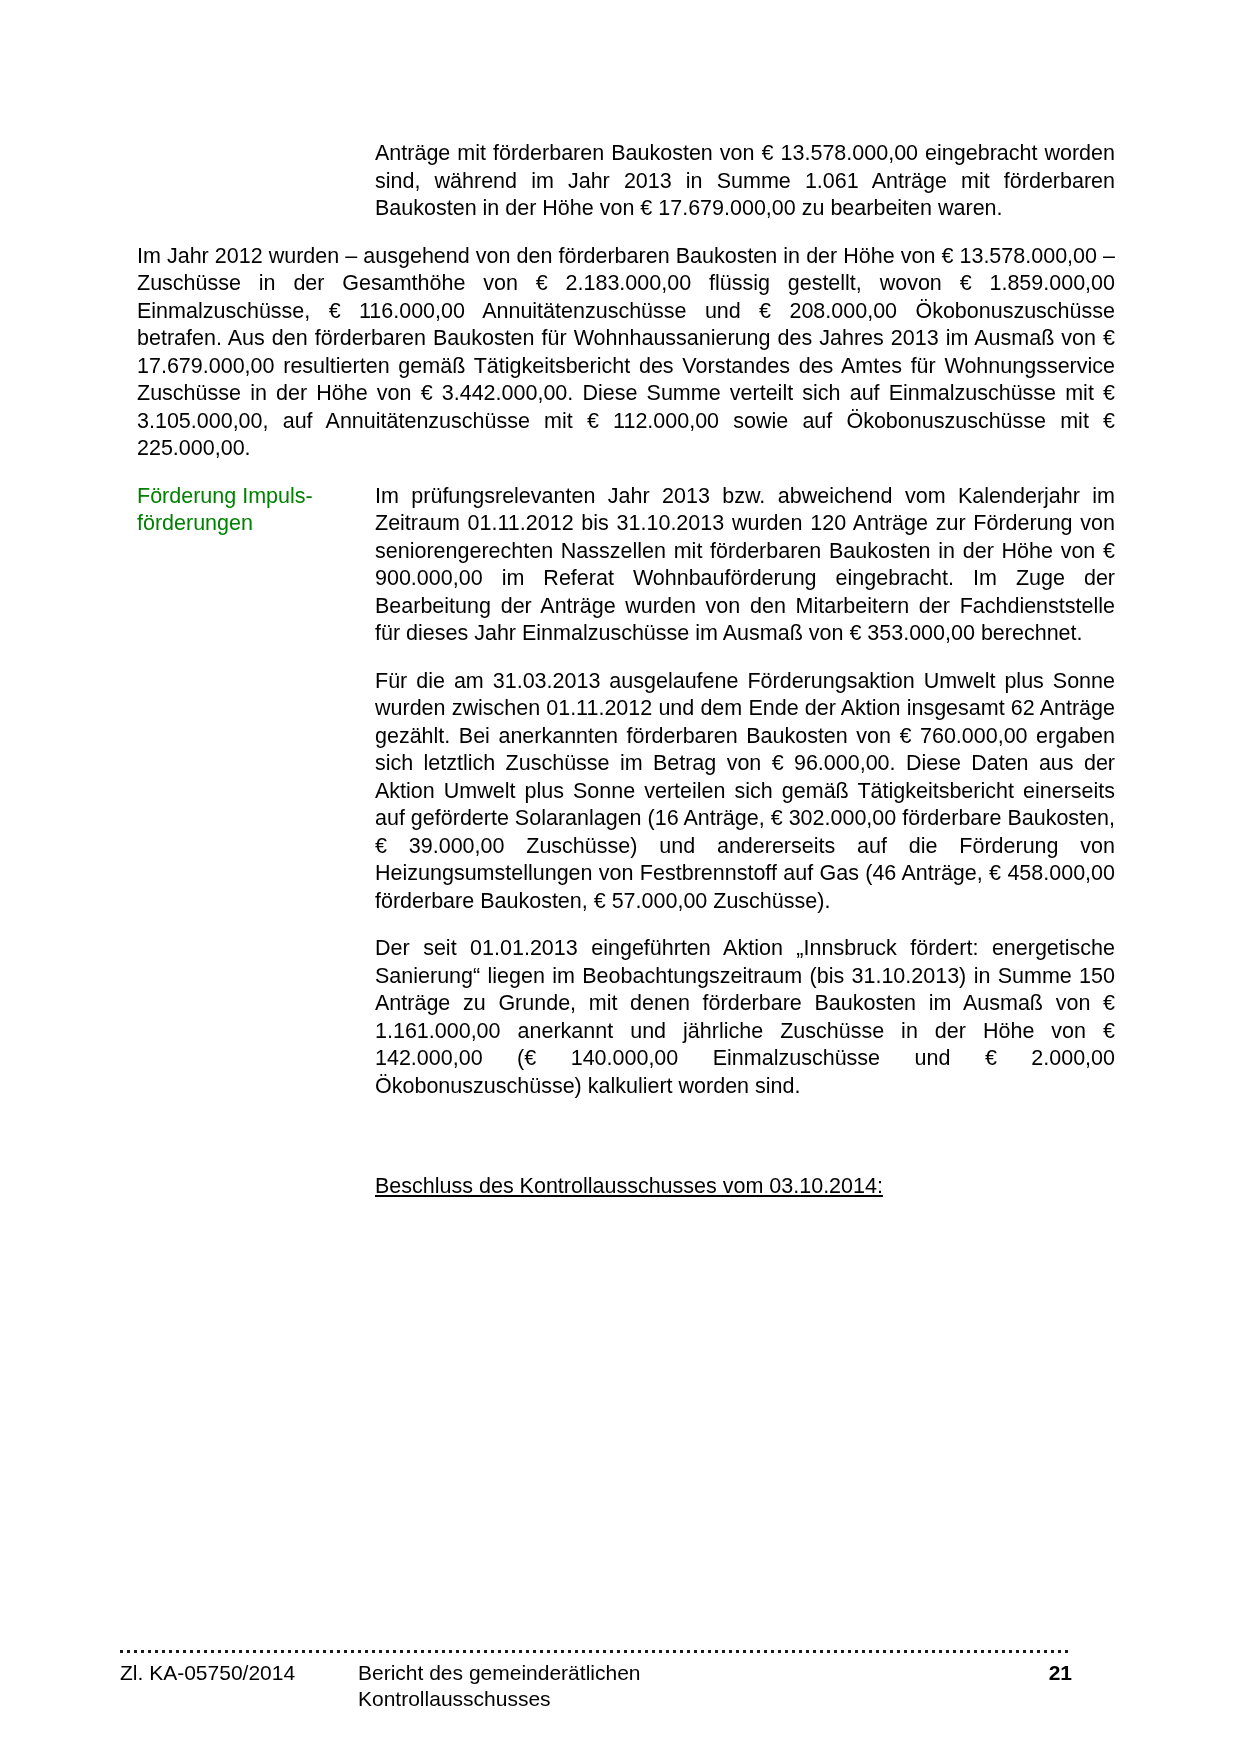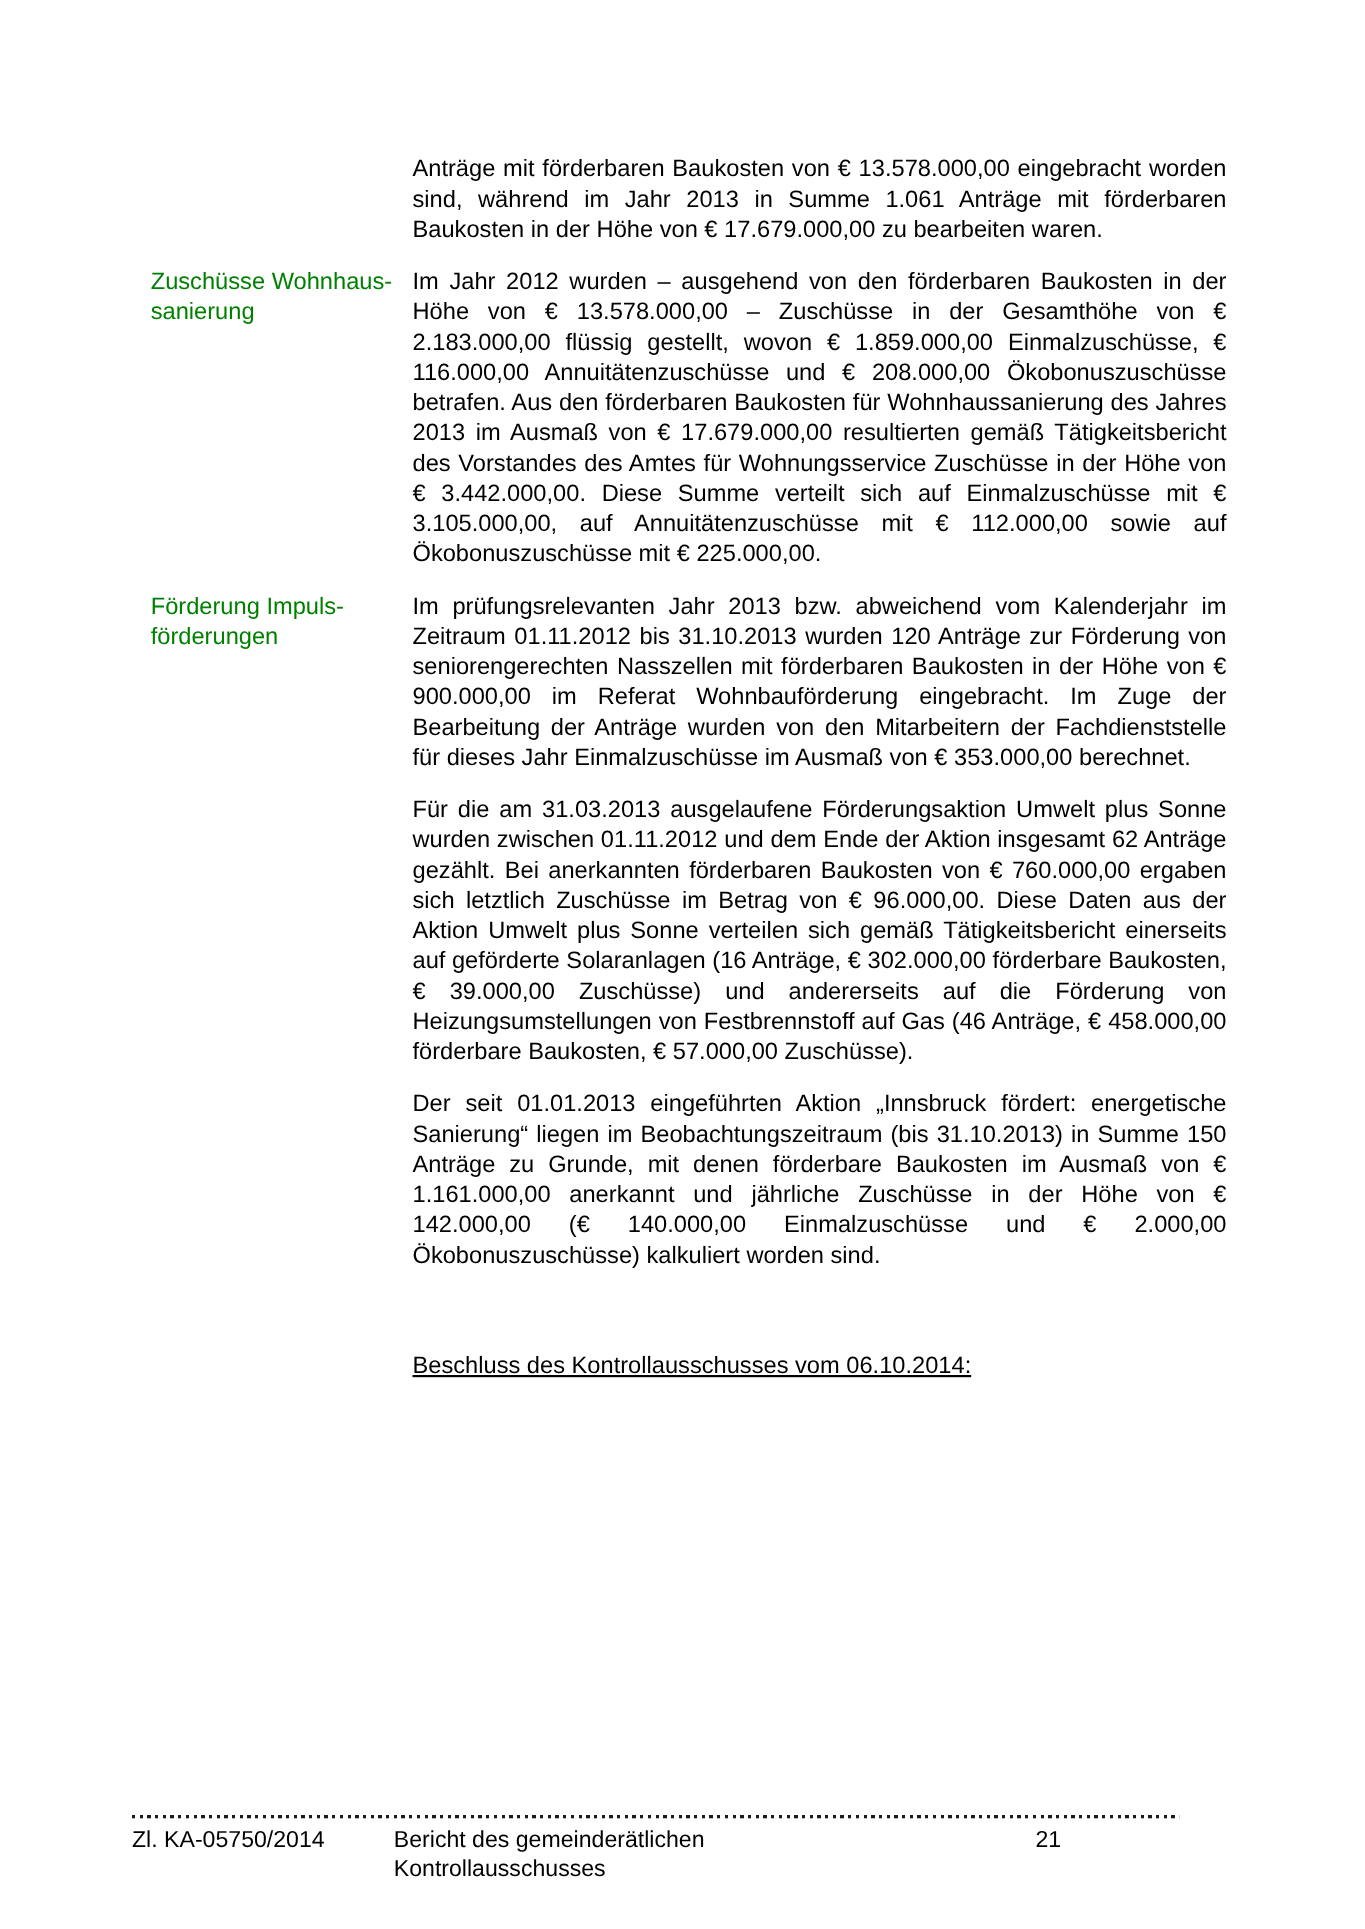--- a/index.html
+++ b/index.html
@@ -68,56 +68,55 @@
     background: repeating-linear-gradient(90deg, #1a1a1a 0 3px, transparent 3px 7px);
   }
   .footer-row {
     display: flex;
     margin-top: 7px;
     font-size: 21px;
     line-height: 26px;
   }
   .footer-left  { flex: 1; text-align: left; }
   .footer-mid   { flex: 2; }
-  .footer-right { flex: 1; text-align: center; }
+  .footer-right { flex: 1; text-align: right; font-weight: bold; }
 </style>
 </head>
 <body>
 
 <div class="page">
 
   <div class="content">
 
     <div class="row">
       <div class="label-col"></div>
       <div class="body-col">
         <p>Anträge mit förderbaren Baukosten von € 13.578.000,00 eingebracht worden sind, während im Jahr 2013 in Summe 1.061 Anträge mit förderbaren Baukosten in der Höhe von € 17.679.000,00 zu bearbeiten waren.</p>
       </div>
     </div>
 
     <div class="row">
-      <div class="label-col">Zuschüsse Wohnhaus-sanierung</div>
       <div class="body-col">
         <p>Im Jahr 2012 wurden – ausgehend von den förderbaren Baukosten in der Höhe von € 13.578.000,00 – Zuschüsse in der Gesamthöhe von € 2.183.000,00 flüssig gestellt, wovon € 1.859.000,00 Einmalzuschüsse, € 116.000,00 Annuitätenzuschüsse und € 208.000,00 Ökobonuszuschüsse betrafen. Aus den förderbaren Baukosten für Wohnhaussanierung des Jahres 2013 im Ausmaß von € 17.679.000,00 resultierten gemäß Tätigkeitsbericht des Vorstandes des Amtes für Wohnungsservice Zuschüsse in der Höhe von € 3.442.000,00. Diese Summe verteilt sich auf Einmalzuschüsse mit € 3.105.000,00, auf Annuitätenzuschüsse mit € 112.000,00 sowie auf Ökobonuszuschüsse mit € 225.000,00.</p>
       </div>
     </div>
 
     <div class="row">
       <div class="label-col">Förderung Impuls-förderungen</div>
       <div class="body-col">
         <p>Im prüfungsrelevanten Jahr 2013 bzw. abweichend vom Kalenderjahr im Zeitraum 01.11.2012 bis 31.10.2013 wurden 120 Anträge zur Förderung von seniorengerechten Nasszellen mit förderbaren Baukosten in der Höhe von € 900.000,00 im Referat Wohnbauförderung eingebracht. Im Zuge der Bearbeitung der Anträge wurden von den Mitarbeitern der Fachdienststelle für dieses Jahr Einmalzuschüsse im Ausmaß von € 353.000,00 berechnet.</p>
         <p>Für die am 31.03.2013 ausgelaufene Förderungsaktion Umwelt plus Sonne wurden zwischen 01.11.2012 und dem Ende der Aktion insgesamt 62 Anträge gezählt. Bei anerkannten förderbaren Baukosten von € 760.000,00 ergaben sich letztlich Zuschüsse im Betrag von € 96.000,00. Diese Daten aus der Aktion Umwelt plus Sonne verteilen sich gemäß Tätigkeitsbericht einerseits auf geförderte Solaranlagen (16 Anträge, € 302.000,00 förderbare Baukosten, € 39.000,00 Zuschüsse) und andererseits auf die Förderung von Heizungsumstellungen von Festbrennstoff auf Gas (46 Anträge, € 458.000,00 förderbare Baukosten, € 57.000,00 Zuschüsse).</p>
         <p>Der seit 01.01.2013 eingeführten Aktion „Innsbruck fördert: energetische Sanierung“ liegen im Beobachtungszeitraum (bis 31.10.2013) in Summe 150 Anträge zu Grunde, mit denen förderbare Baukosten im Ausmaß von € 1.161.000,00 anerkannt und jährliche Zuschüsse in der Höhe von € 142.000,00 (€ 140.000,00 Einmalzuschüsse und € 2.000,00 Ökobonuszuschüsse) kalkuliert worden sind.</p>
       </div>
     </div>
 
     <div class="row resolution-row">
       <div class="label-col"></div>
       <div class="body-col">
-        <p class="heading-underline">Beschluss des Kontrollausschusses vom 06.10.2014:</p>
+        <p class="heading-underline">Beschluss des Kontrollausschusses vom 03.10.2014:</p>
       </div>
     </div>
 
   </div>
 
   <div class="footer">
     <div class="footer-divider"></div>
     <div class="footer-row">
       <span class="footer-left">Zl. KA-05750/2014</span>
       <span class="footer-mid">Bericht des gemeinderätlichen Kontrollausschusses</span>

